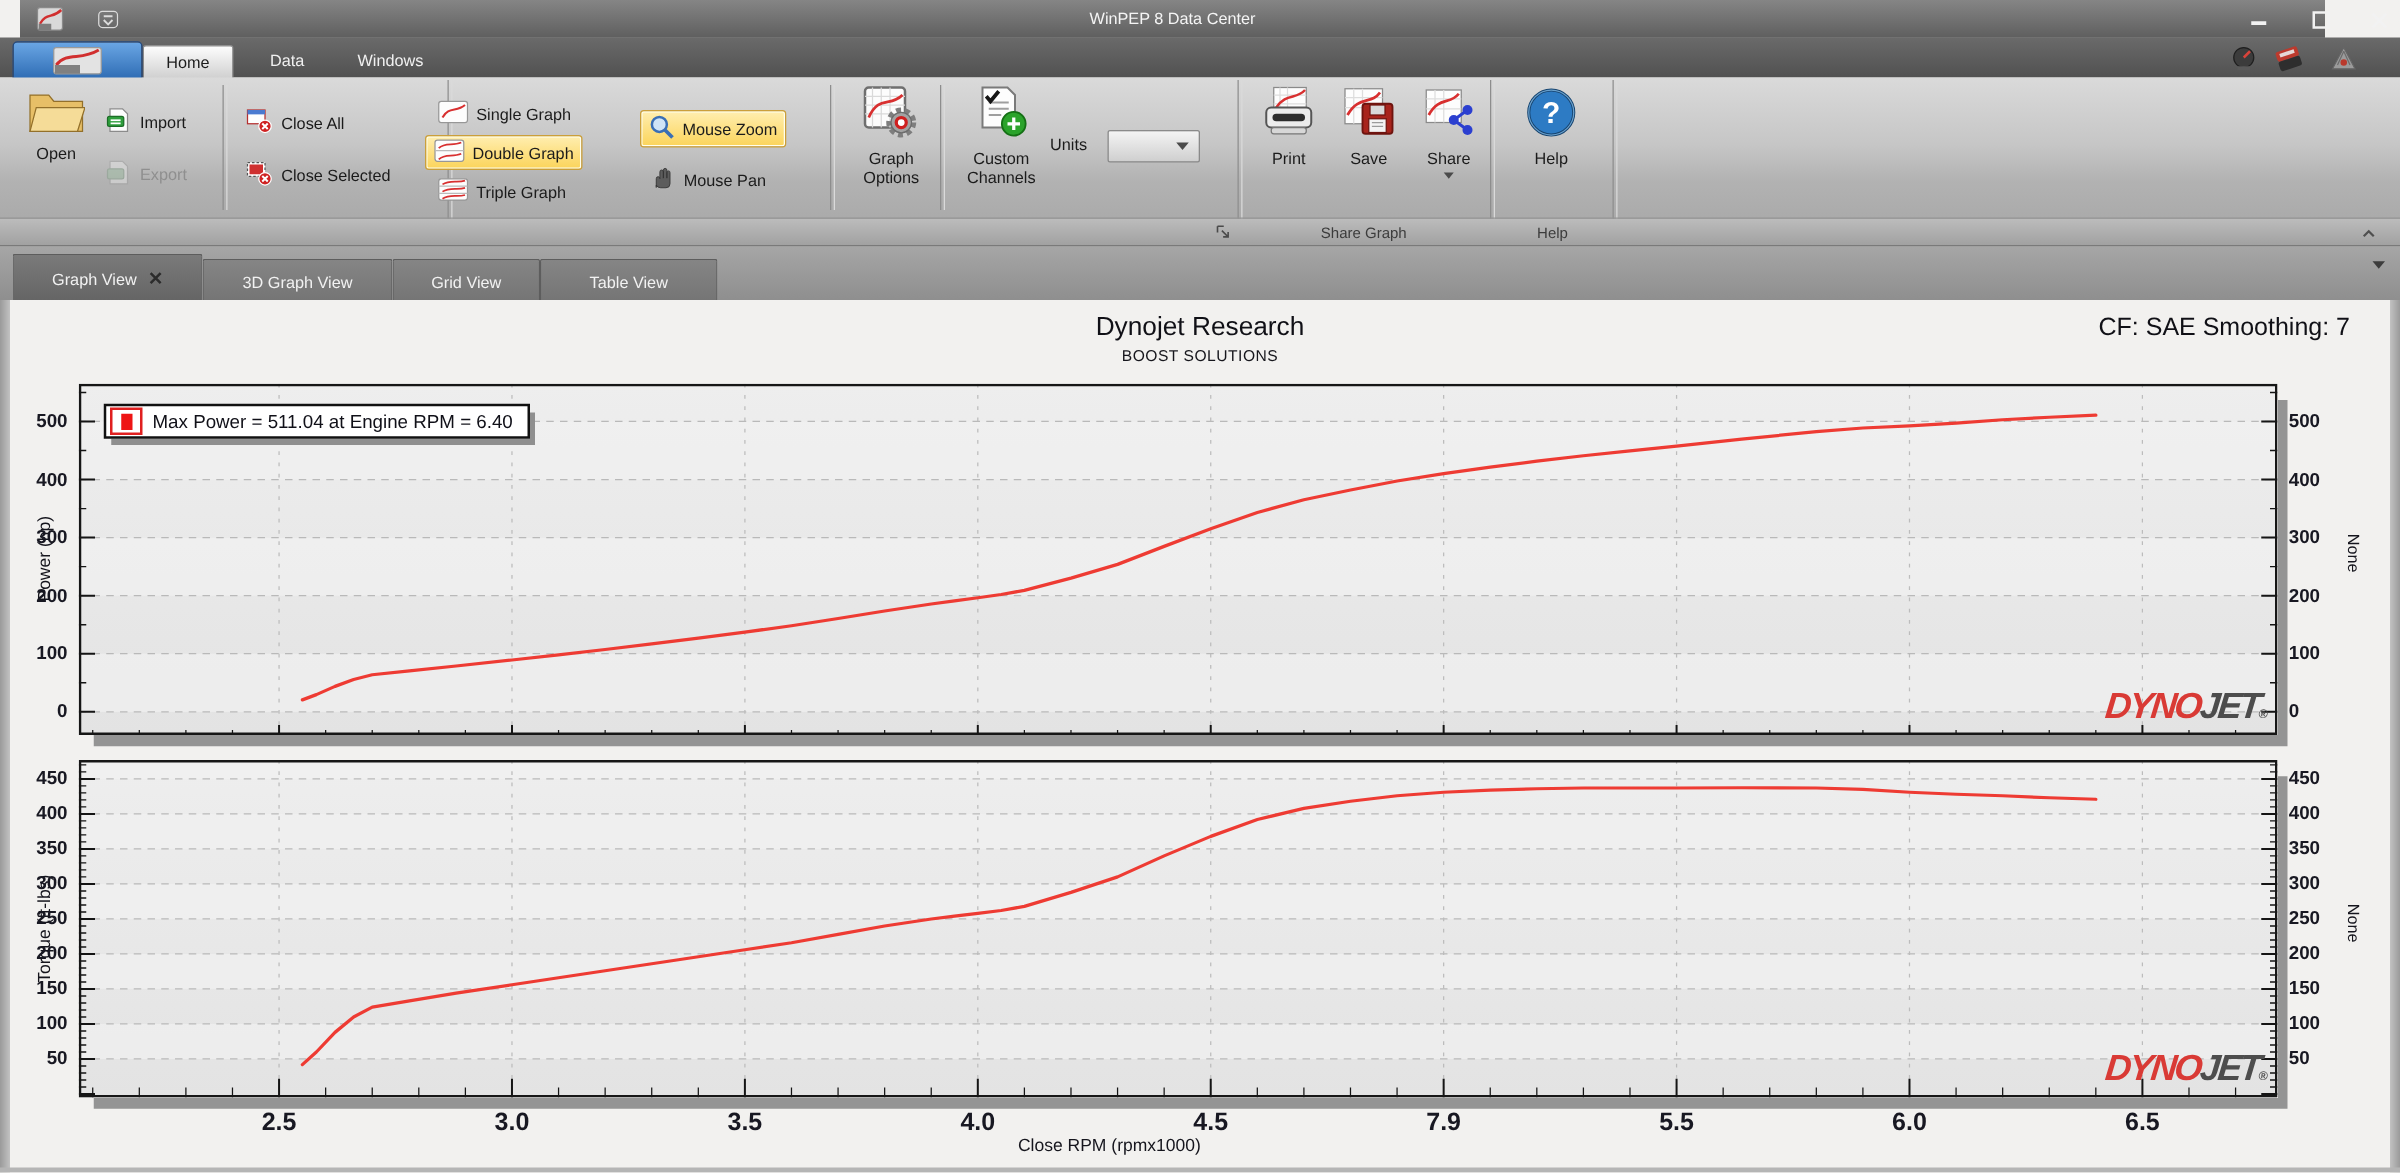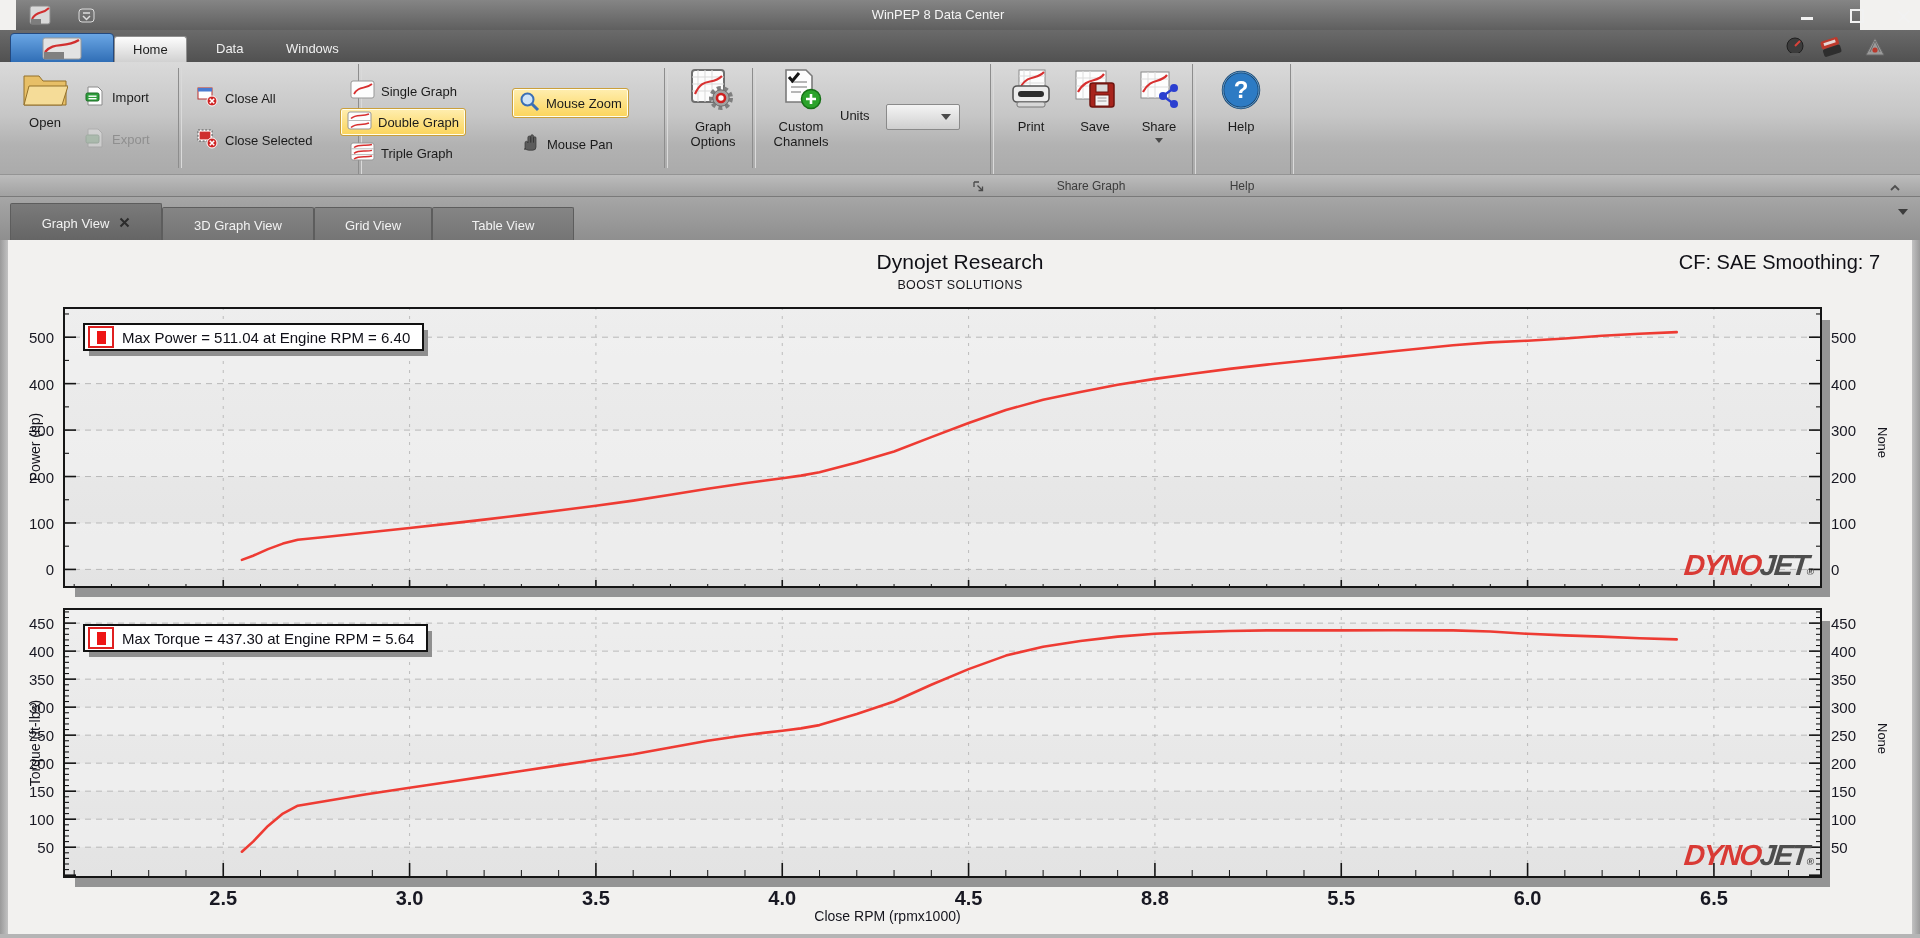--- a/index.html
+++ b/index.html
@@ -59,21 +59,21 @@
   .chart{background:linear-gradient(#eeeeee,#e3e3e3);box-shadow:10px 11px 0 -2px #949494}
   .chart svg{position:absolute;left:0;top:0}
   .chart-power{left:63px;top:307px;width:1759px;height:281px}
   .chart-torque{left:63px;top:608px;width:1759px;height:270px}
   .legend{position:absolute;left:20px;top:16px;display:flex;align-items:center;gap:8px;
     background:#fff;border:2px solid #111;padding:1px 12px 1px 3px;
     font-size:15px;color:#101018;box-shadow:5px 6px 0 -1px #8f8f8f;white-space:nowrap}
   .swatch{width:22px;height:18px;border:2px solid #e02020;background:#fff;
     display:flex;align-items:center;justify-content:center}
   .swatch i{display:block;width:9px;height:13px;background:#ee1515}
-  .ylab{position:absolute;font-size:15px;font-weight:400;color:#181822;white-space:nowrap}
+  .ylab{position:absolute;font-size:15px;font-weight:700;color:#181822;white-space:nowrap}
   .axis-title-left{position:absolute;font-size:14px;color:#15151d;transform:rotate(-90deg);transform-origin:center;white-space:nowrap}
   .axis-title-right{position:absolute;font-size:13px;color:#15151d;writing-mode:vertical-rl;white-space:nowrap}
   .xlab{position:absolute;font-size:20px;font-weight:600;color:#181822;transform:translate(-50%,0)}
   .xaxis-title{position:absolute;font-size:14px;color:#15151d;left:calc(50% - 55px);transform:translateX(-50%);white-space:nowrap}
   .wm{position:absolute;right:8px;bottom:0;font-style:italic;font-weight:900;font-size:29px;
     letter-spacing:-2px;transform:skewX(-6deg);line-height:32px;white-space:nowrap}
   .wm .d{color:#d93a35}.wm .j{color:#4d4d4d}.wm .r{font-size:10px;color:#4d4d4d;letter-spacing:0}
 </style>
 </head>
 <body>
@@ -671,26 +671,20 @@
       <line x1="1501.8580508474572" x2="1501.8580508474572" y1="262" y2="270" stroke="#151515" stroke-width="1"></line>
       <line x1="1539.125" x2="1539.125" y1="262" y2="270" stroke="#151515" stroke-width="1"></line>
       <line x1="1576.3919491525423" x2="1576.3919491525423" y1="262" y2="270" stroke="#151515" stroke-width="1"></line>
       <line x1="1613.6588983050844" x2="1613.6588983050844" y1="262" y2="270" stroke="#151515" stroke-width="1"></line>
       <line x1="1650.9258474576268" x2="1650.9258474576268" y1="255" y2="270" stroke="#151515" stroke-width="1.6"></line>
       <line x1="1688.1927966101691" x2="1688.1927966101691" y1="262" y2="270" stroke="#151515" stroke-width="1"></line>
       <line x1="1725.459745762712" x2="1725.459745762712" y1="262" y2="270" stroke="#151515" stroke-width="1"></line>
       <polyline points="178.9,243.7 190.1,233.6 205.0,217.9 219.9,205.6 234.8,197.7 264.6,192.7 301.9,186.5 346.6,179.8 383.8,174.2 421.1,168.6 458.4,163.0 495.7,157.4 532.9,151.8 570.2,146.2 607.5,139.5 644.7,132.8 682.0,127.2 700.6,124.9 719.3,122.7 737.9,120.4 756.5,117.1 793.8,105.9 831.1,93.5 868.3,76.7 905.6,61.1 942.9,47.6 980.1,38.7 1017.4,33.0 1054.7,28.6 1091.9,25.8 1129.2,24.1 1166.5,23.0 1203.7,22.4 1241.0,22.4 1278.3,22.4 1330.4,22.2 1390.1,22.4 1427.3,23.5 1464.6,25.8 1501.9,27.4 1539.1,28.6 1576.4,30.2 1613.7,31.4" fill="none" stroke="#ee3b33" stroke-width="2.6" stroke-linejoin="round" stroke-linecap="round"></polyline>
       <rect x="1" y="1" width="1757" height="268" fill="none" stroke="#161616" stroke-width="2"></rect>
     </svg>
-  <div class="legend">
-    <span class="swatch">
-        <i></i>
-      </span>
-    <span>Max Torque = 437.30 at Engine RPM = 5.64</span>
-  </div>
   <div class="axis-title-left" style="left:-78px;top:127px;width:100px;text-align:center">Torque (ft-lbs)</div>
   <div class="axis-title-right" style="left:1812px;top:115px">None</div>
   <div class="xaxis-title" style="top:300px">Close RPM (rpmx1000)</div>
   <div class="wm"><span class="d">DYNO</span><span class="j">JET</span><span class="r">®</span></div>
 <span class="ylab" style="left: -9px; top: 239.191px; transform: translate(-100%, -50%);">50</span>
     <span class="ylab" style="left: 1768px; top: 239.191px; transform: translate(0px, -50%);">50</span>
     <span class="ylab" style="left: -9px; top: 211.183px; transform: translate(-100%, -50%);">100</span>
     <span class="ylab" style="left: 1768px; top: 211.183px; transform: translate(0px, -50%);">100</span>
     <span class="ylab" style="left: -9px; top: 183.174px; transform: translate(-100%, -50%);">150</span>
     <span class="ylab" style="left: 1768px; top: 183.174px; transform: translate(0px, -50%);">150</span>
@@ -704,19 +698,19 @@
     <span class="ylab" style="left: 1768px; top: 71.1411px; transform: translate(0px, -50%);">350</span>
     <span class="ylab" style="left: -9px; top: 43.1328px; transform: translate(-100%, -50%);">400</span>
     <span class="ylab" style="left: 1768px; top: 43.1328px; transform: translate(0px, -50%);">400</span>
     <span class="ylab" style="left: -9px; top: 15.1245px; transform: translate(-100%, -50%);">450</span>
     <span class="ylab" style="left: 1768px; top: 15.1245px; transform: translate(0px, -50%);">450</span>
     <span class="xlab" style="left: 160.248px; top: 279px;">2.5</span>
     <span class="xlab" style="left: 346.583px; top: 279px;">3.0</span>
     <span class="xlab" style="left: 532.917px; top: 279px;">3.5</span>
     <span class="xlab" style="left: 719.252px; top: 279px;">4.0</span>
     <span class="xlab" style="left: 905.587px; top: 279px;">4.5</span>
-    <span class="xlab" style="left: 1091.92px; top: 279px;">8.8</span>
+    <span class="xlab" style="left: 1091.92px; top: 279px;">7.9</span>
     <span class="xlab" style="left: 1278.26px; top: 279px;">5.5</span>
     <span class="xlab" style="left: 1464.59px; top: 279px;">6.0</span>
     <span class="xlab" style="left: 1650.93px; top: 279px;">6.5</span>
   </div>
 
 <div class="abs bottomstrip"></div>
 
 </body></html>

